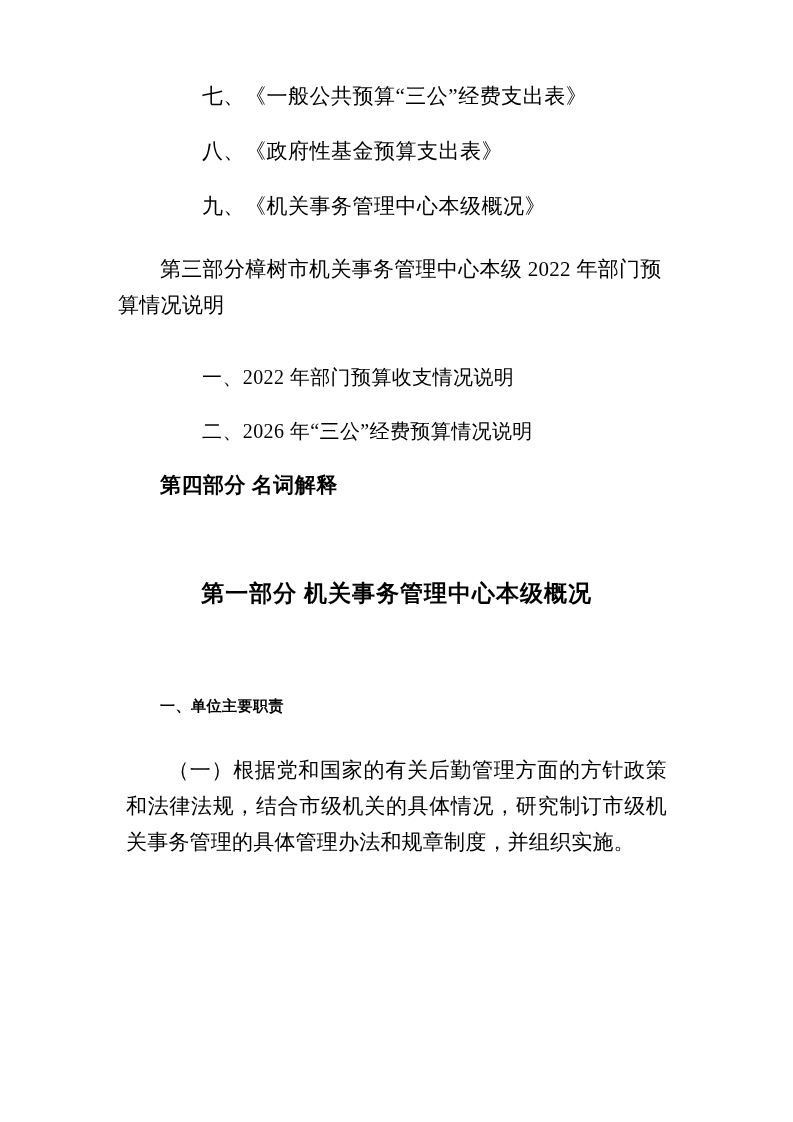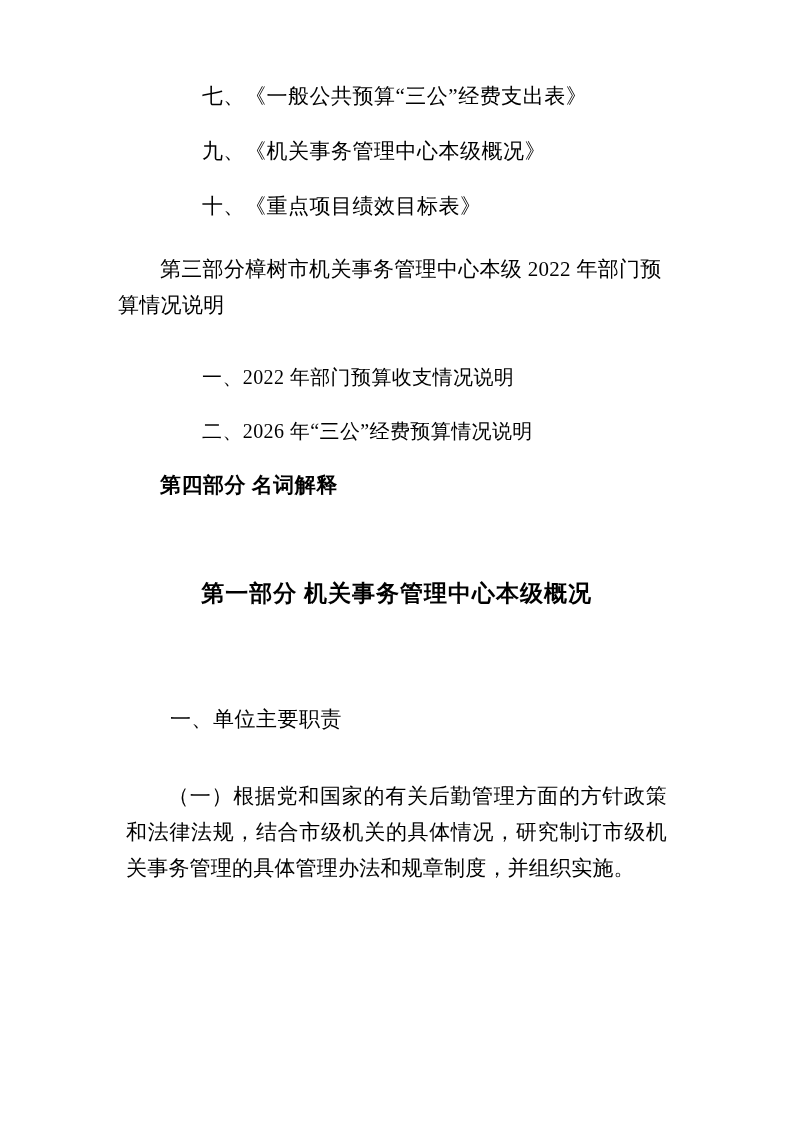--- a/index.html
+++ b/index.html
@@ -63,45 +63,45 @@
     font-size: 23px;
     text-align: center;
     line-height: 1.0;
     letter-spacing: 1px;
     margin: 0;
   }
   .spacer-2 { height: 86px; }
   .spacer-3 { height: 94px; }
   .spacer-4 { height: 30px; }
   .bold-item {
-    font-weight: normal;
-    font-size: 21px;
+    font-weight: bold;
+    font-size: 15px;
     line-height: 1.0;
-    margin: 10px;
+    margin: 0;
     text-indent: 42px;
     letter-spacing: 0.5px;
   }
   .para {
     font-size: 21px;
     line-height: 1.72;
     margin: 8px;
     text-indent: 42px;
     text-align: justify;
     letter-spacing: 0.2px;
   }
 </style>
 </head>
 <body>
 
 <div class="page">
   <div class="doc-body">
 
     <p class="toc-line">七、《一般公共预算“三公”经费支出表》</p>
+    <p class="toc-line">八、《政府性基金预算支出表》</p>
     <p class="toc-line">九、《机关事务管理中心本级概况》</p>
-    <p class="toc-line">十、《重点项目绩效目标表》</p>
 
     <p class="section-head">第三部分樟树市机关事务管理中心本级 2022 年部门预算情况说明</p>
 
     <div class="spacer-4"></div>
 
     <p class="sub-line">一、2022 年部门预算收支情况说明</p>
     <p class="sub-line">二、2026 年“三公”经费预算情况说明</p>
 
     <p class="part-head">第四部分  名词解释</p>
 

